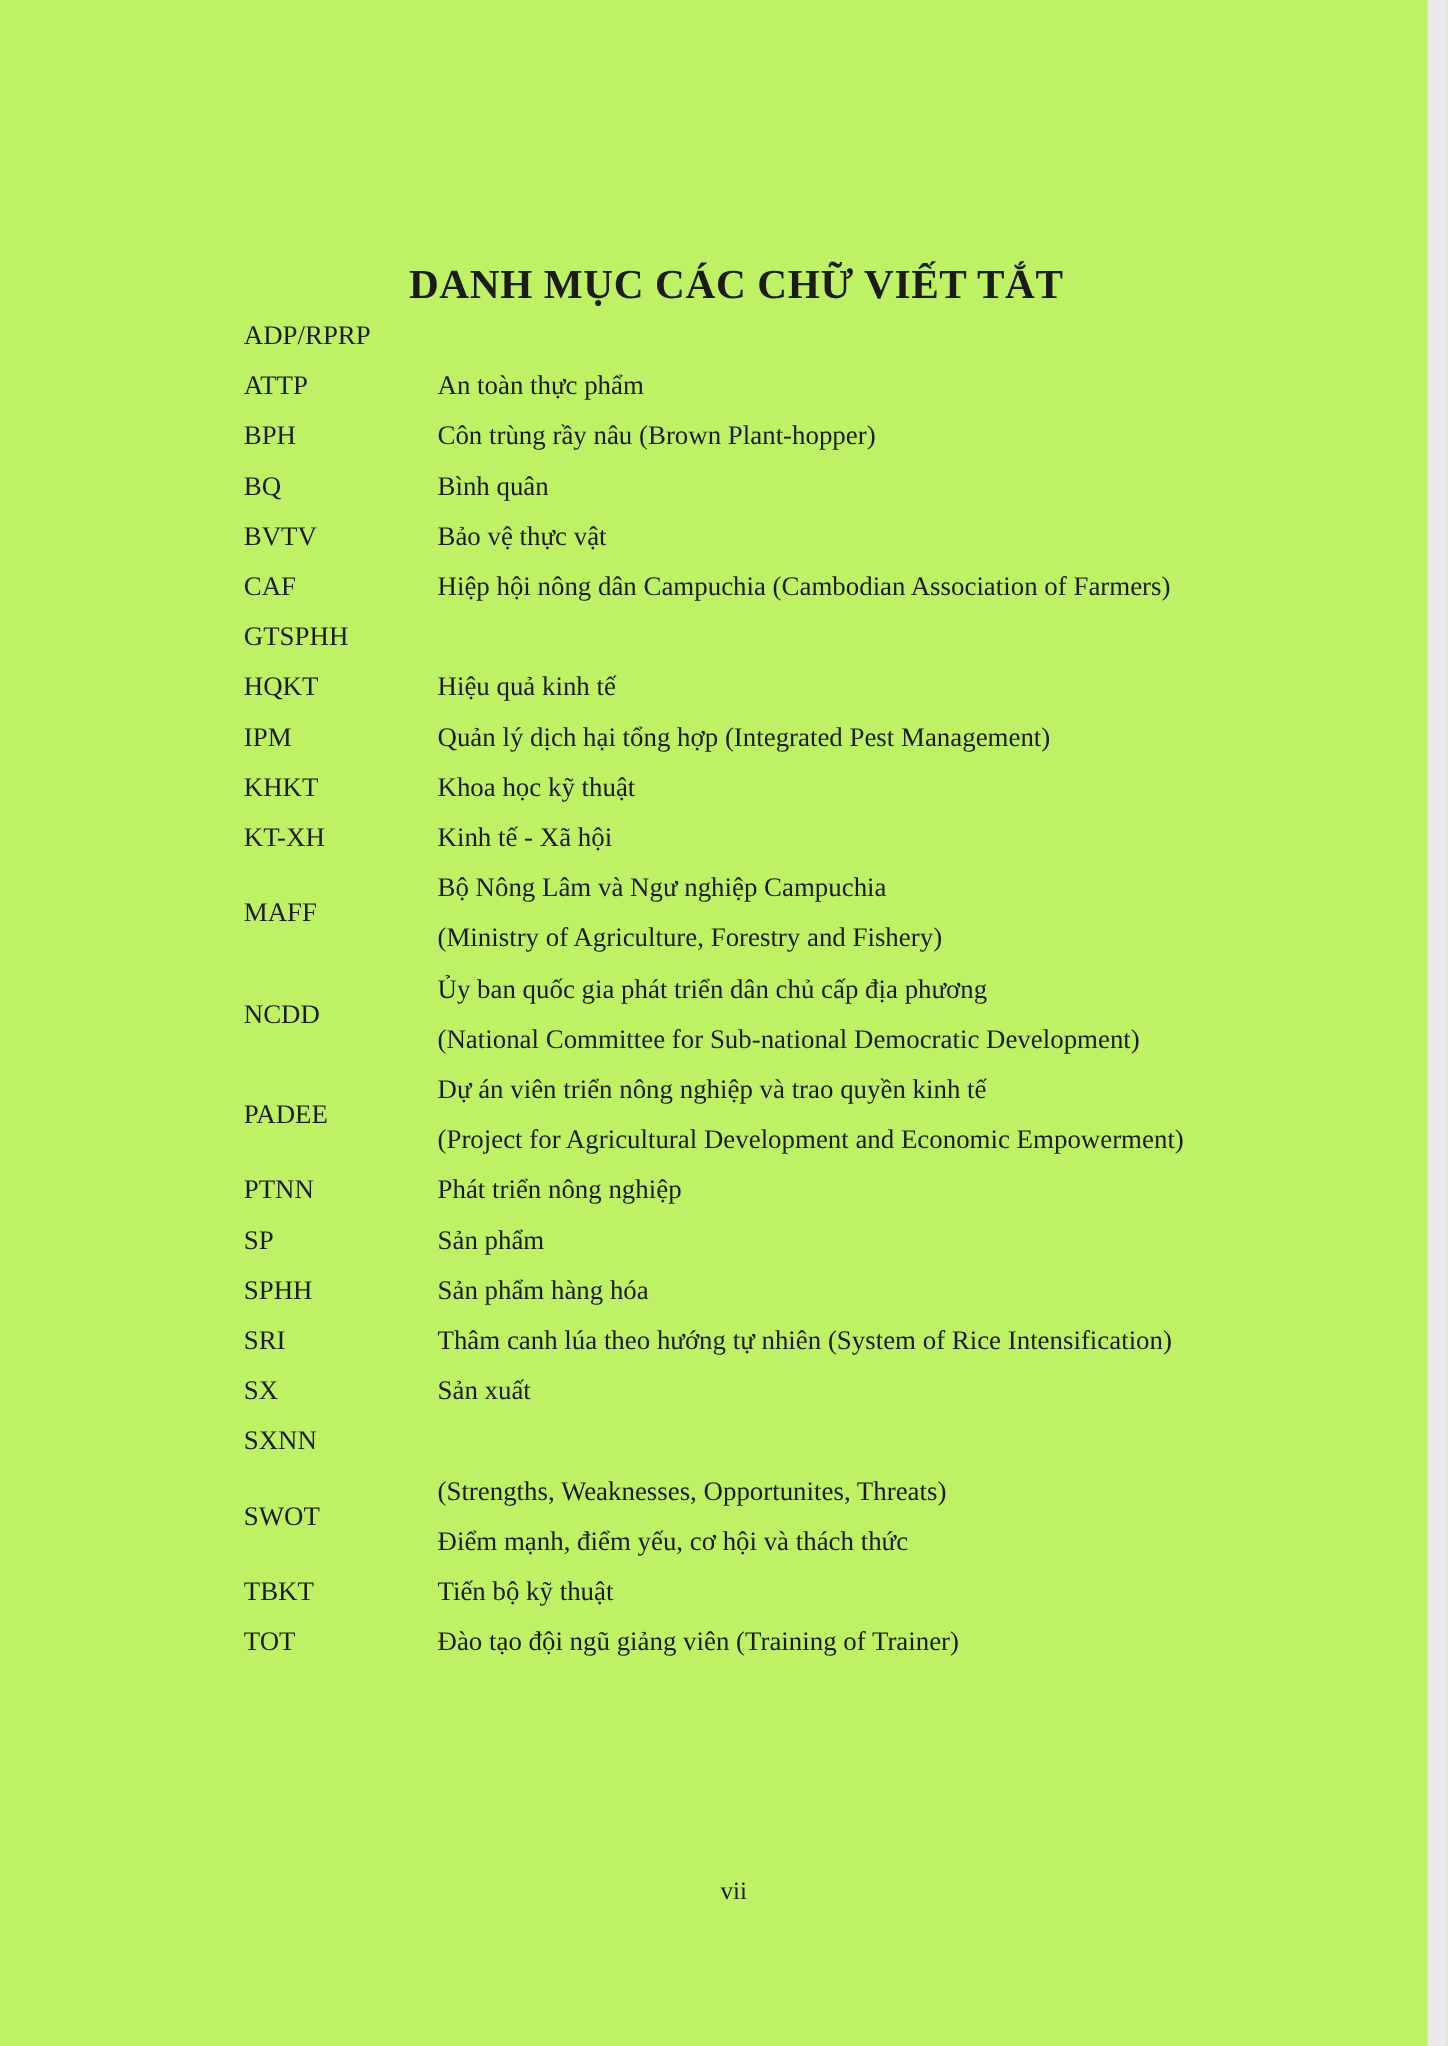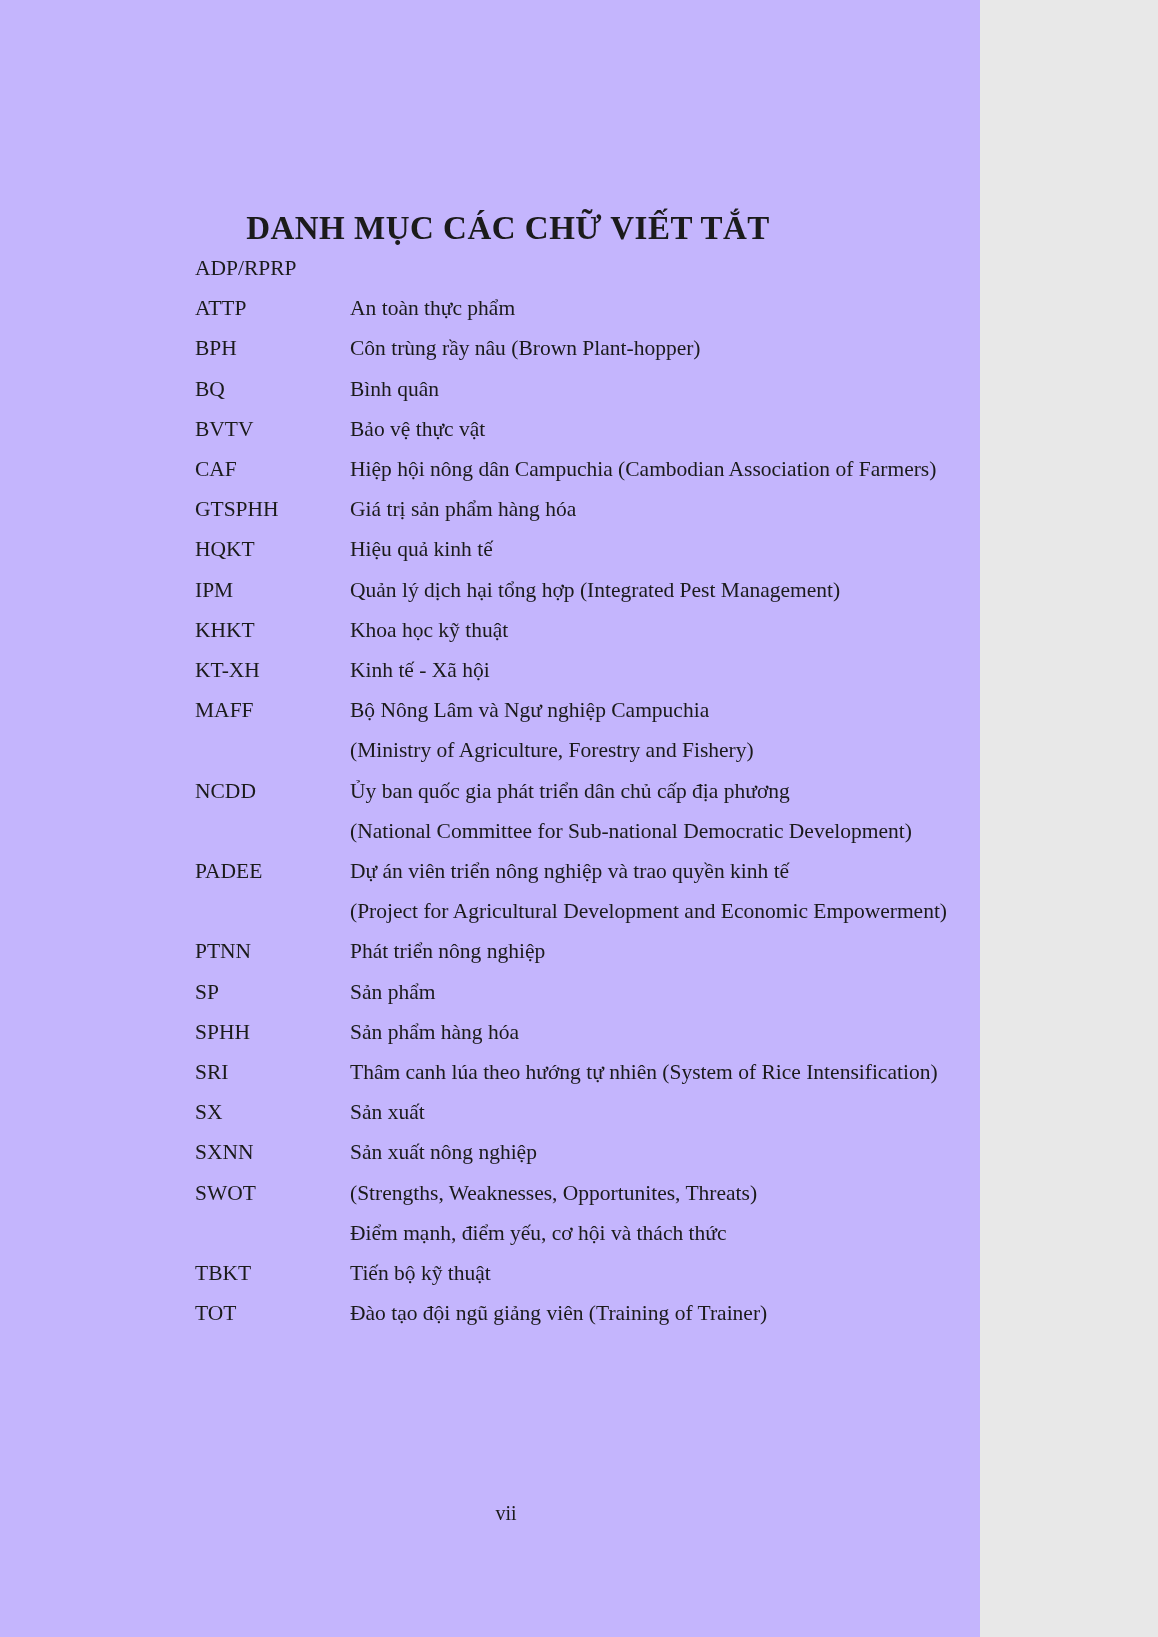--- a/index.html
+++ b/index.html
@@ -2,23 +2,23 @@
 <html><head>
 <meta charset="utf-8">
 <style>
   html, body {
     margin: 0;
     padding: 0;
     background: #e8e8e8;
   }
   .page {
     position: relative;
-    width: 980px;
+    width: 1142px;
     height: 1637px;
-    background: #c4b5fd;
+    background: #bef264;
     font-family: "Liberation Serif", "DejaVu Serif", serif;
     color: #1b1b1b;
     overflow: hidden;
   }
   .doc-title {
     position: absolute;
     top: 188px;
     left: 0;
     width: 100%;
     text-align: center;
@@ -31,21 +31,21 @@
   .abbrev-list {
     position: absolute;
     top: 248px;
     left: 195px;
     right: 60px;
     font-size: 21.5px;
     line-height: 40.2px;
   }
   .row {
     display: flex;
-    align-items: flex-start;
+    align-items: center;
   }
   .abbr {
     width: 155px;
     flex-shrink: 0;
     white-space: nowrap;
   }
   .def {
     flex: 1;
   }
   .def-line {
@@ -103,23 +103,20 @@
 
   <div class="row">
     <div class="abbr">CAF</div>
     <div class="def">
           <div class="def-line">Hiệp hội nông dân Campuchia (Cambodian Association of Farmers)</div>
         </div>
   </div>
 
   <div class="row">
     <div class="abbr">GTSPHH</div>
-    <div class="def">
-          <div class="def-line">Giá trị sản phẩm hàng hóa</div>
-        </div>
   </div>
 
   <div class="row">
     <div class="abbr">HQKT</div>
     <div class="def">
           <div class="def-line">Hiệu quả kinh tế</div>
         </div>
   </div>
 
   <div class="row">
@@ -197,23 +194,20 @@
 
   <div class="row">
     <div class="abbr">SX</div>
     <div class="def">
           <div class="def-line">Sản xuất</div>
         </div>
   </div>
 
   <div class="row">
     <div class="abbr">SXNN</div>
-    <div class="def">
-          <div class="def-line">Sản xuất nông nghiệp</div>
-        </div>
   </div>
 
   <div class="row">
     <div class="abbr">SWOT</div>
     <div class="def">
           <div class="def-line">(Strengths, Weaknesses, Opportunites, Threats)</div>
           <div class="def-line">Điểm mạnh, điểm yếu, cơ hội và thách thức</div>
         </div>
   </div>
 

